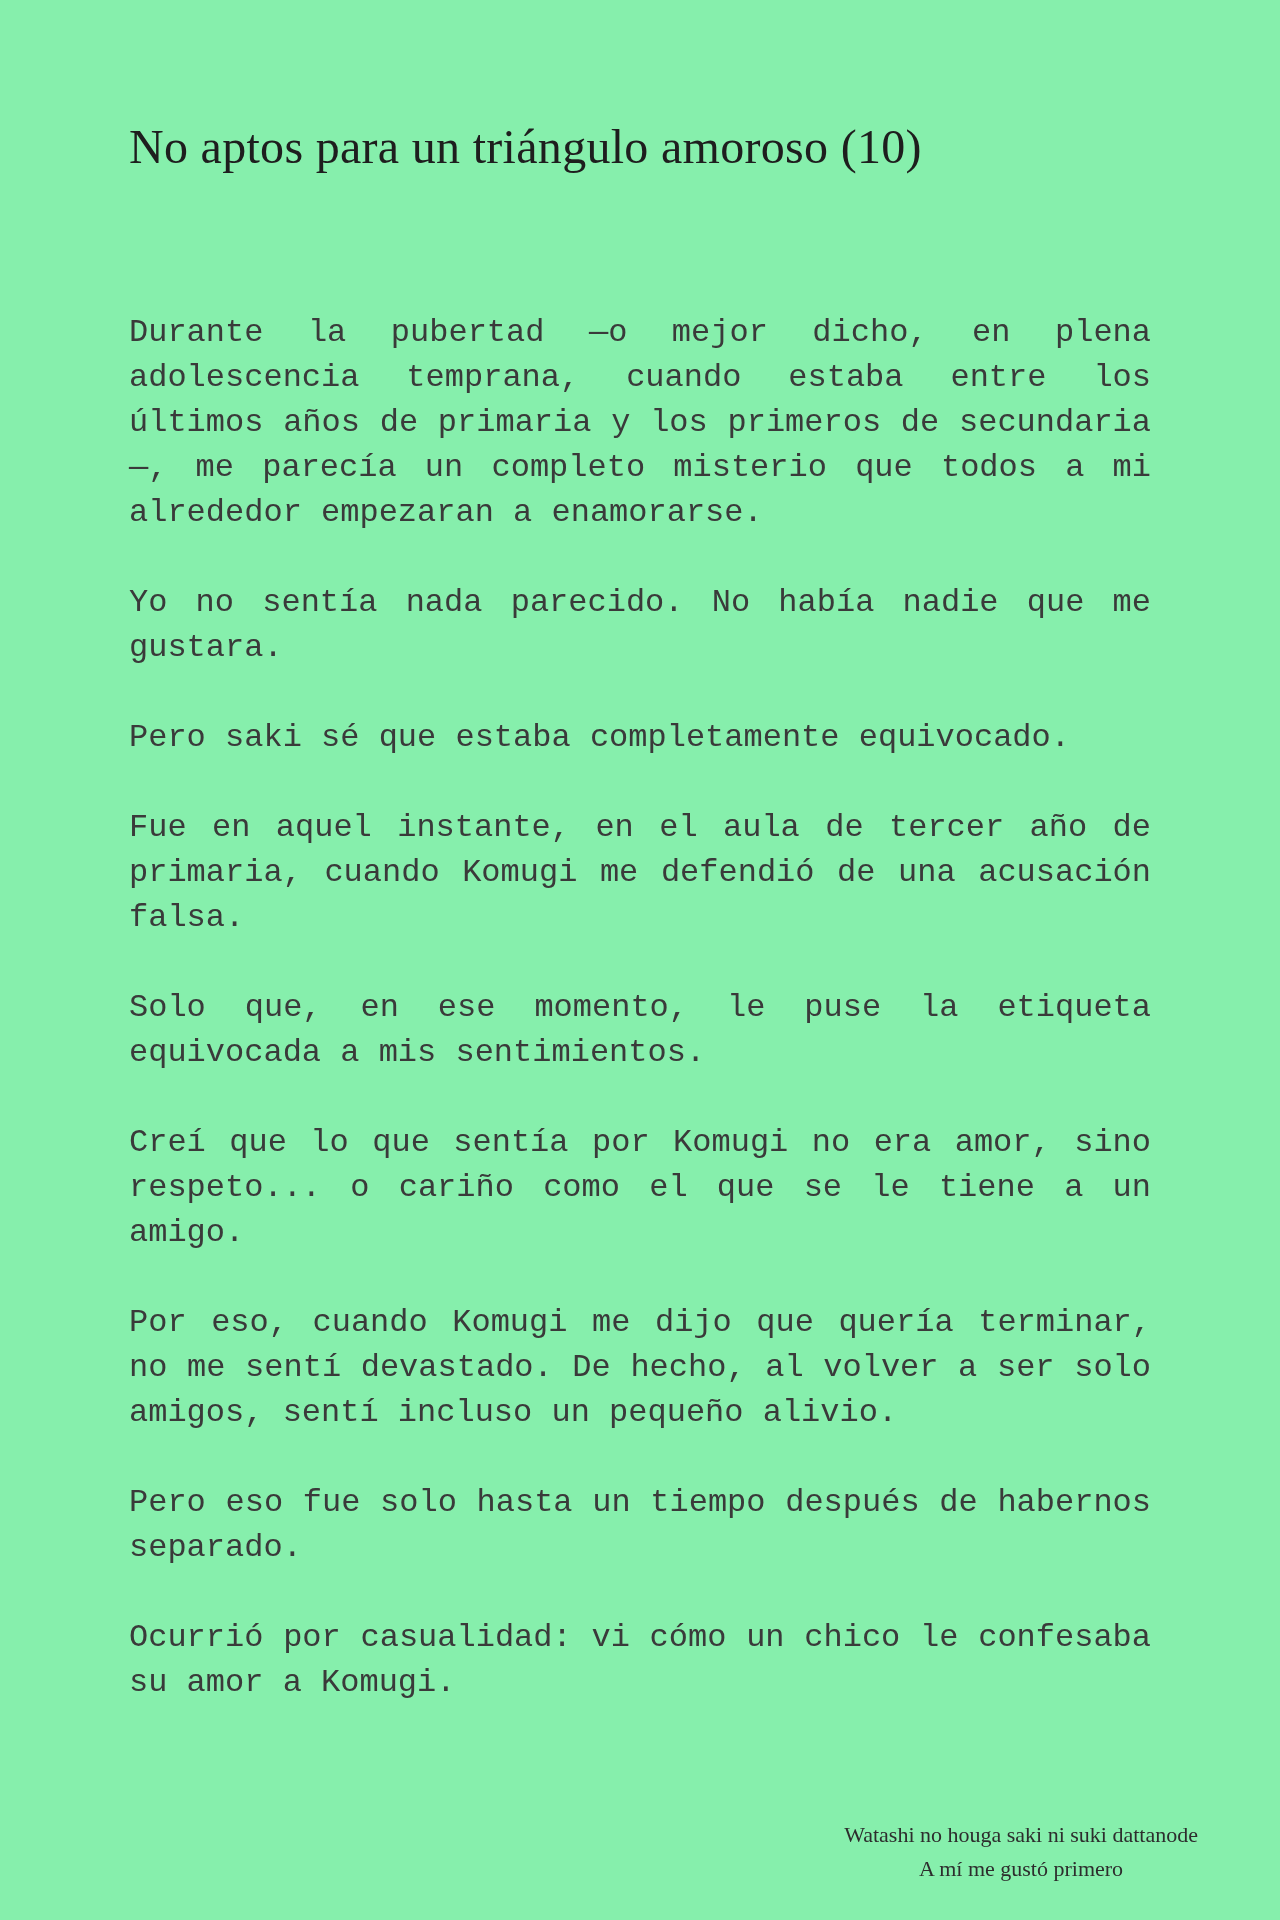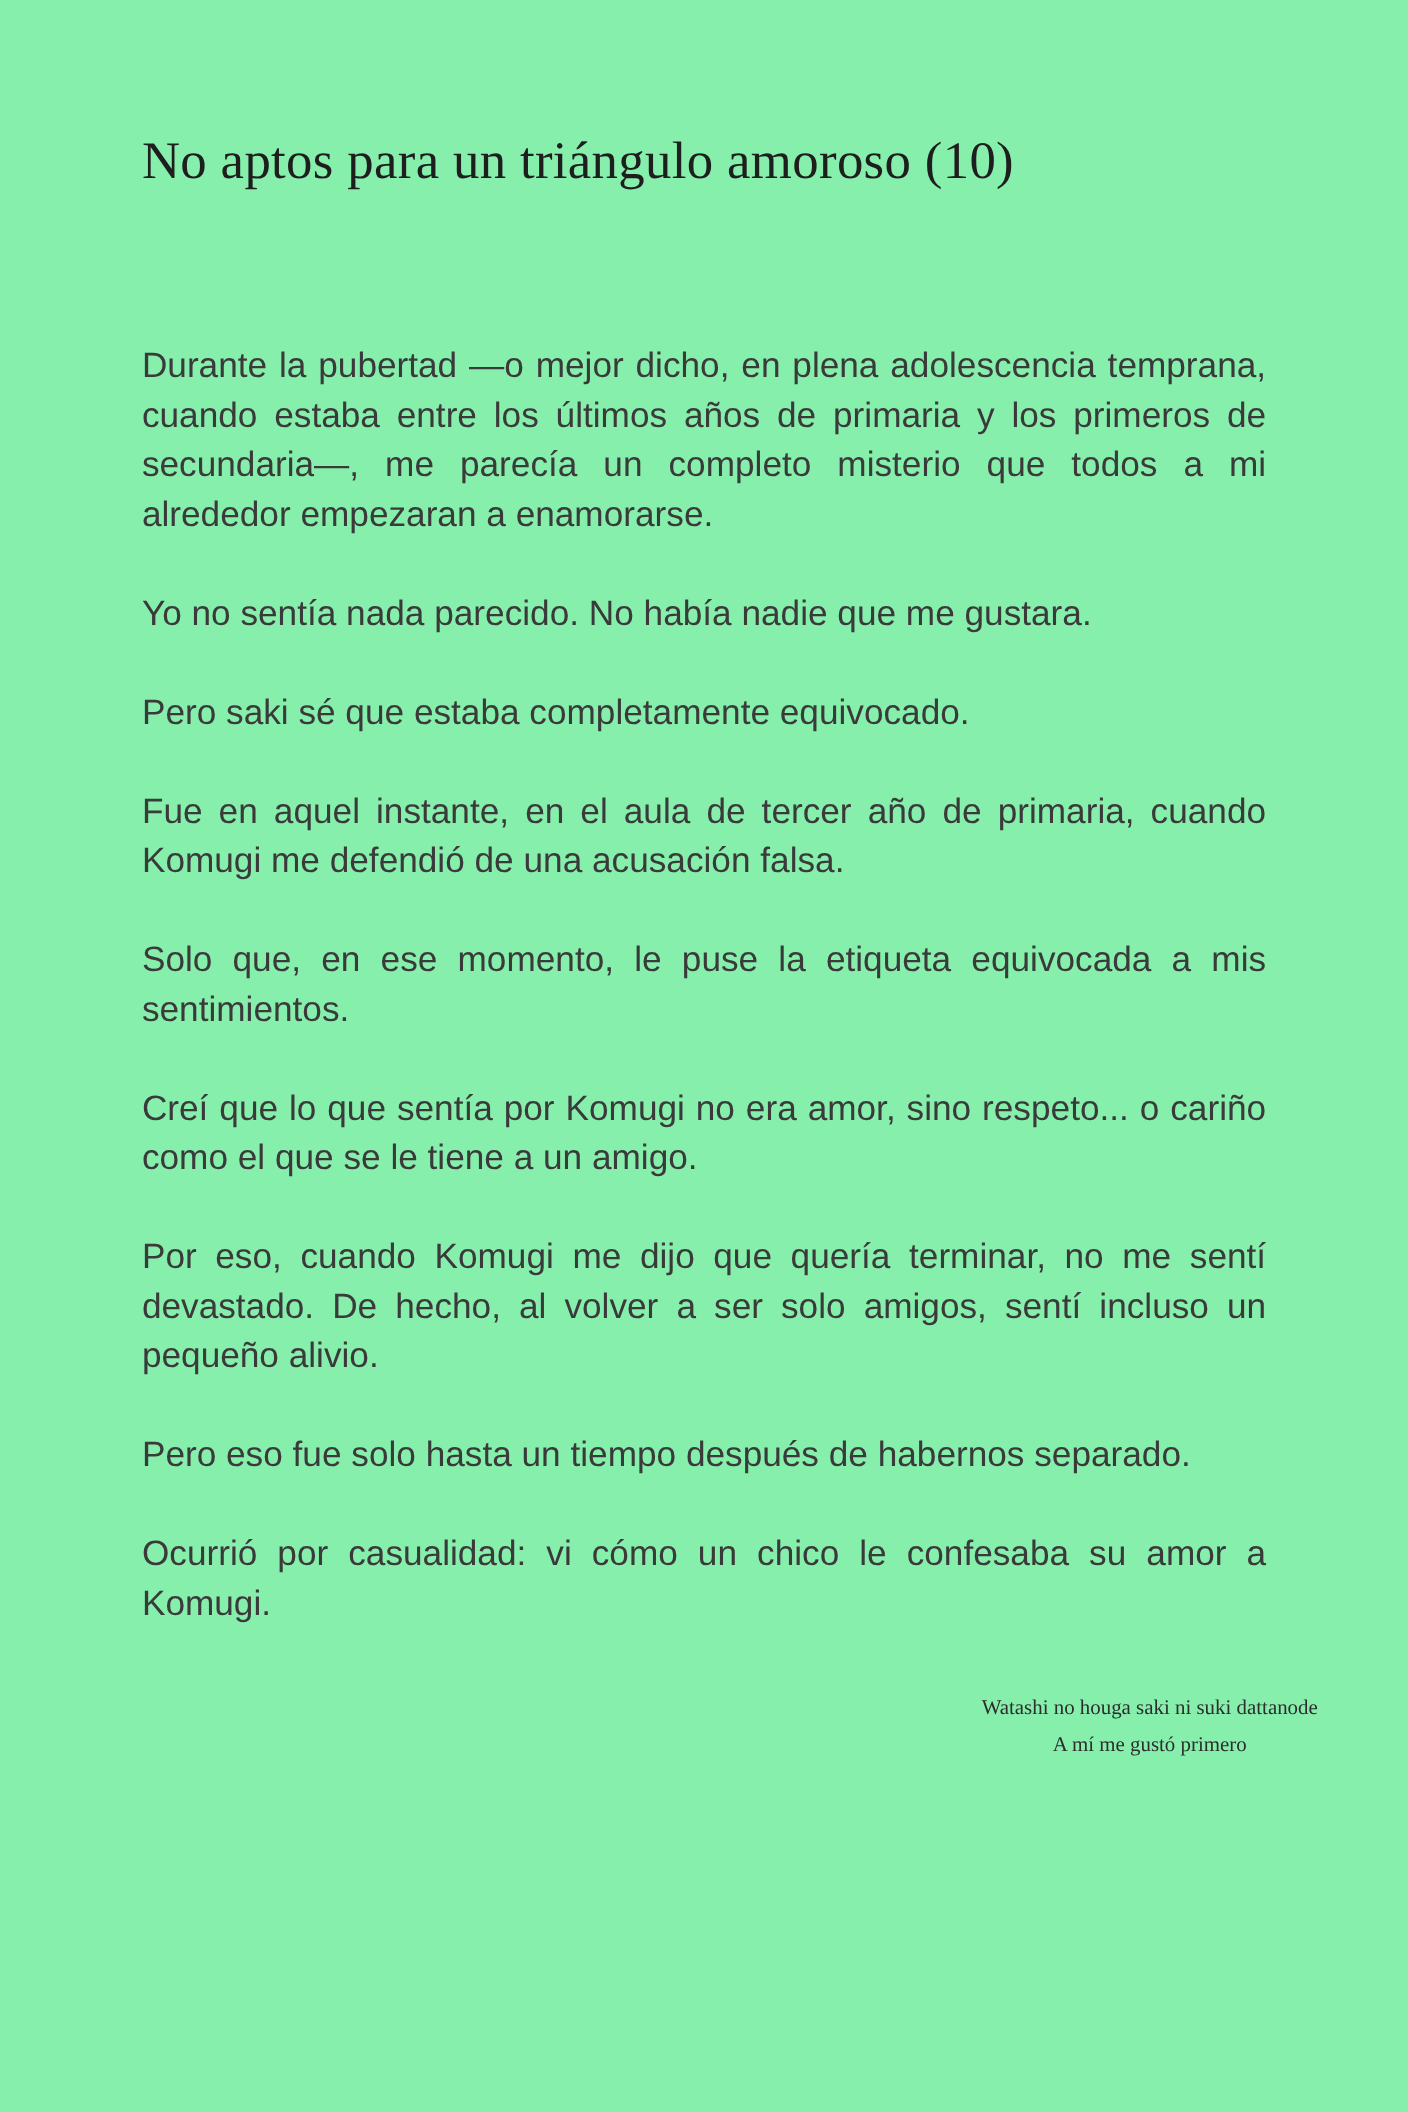--- a/index.html
+++ b/index.html
@@ -23,39 +23,39 @@
     font-size: 48px;
     line-height: 58px;
     color: #1e1e1e;
     margin: 118px 0 0 0;
     letter-spacing: 0.3px;
   }
   .content {
     margin-top: 134px;
   }
   .content p {
-    font-family: Liberation Sans, sans-serif;
+    font-family: Liberation Mono, monospace;
     font-size: 32px;
     line-height: 45px;
     color: #3a3a3a;
     margin: 0 0 45px 0;
     text-align: justify;
     text-justify: inter-word;
   }
   .content p.italic {
     font-style: italic;
   }
   .footer-note {
     font-family: "Liberation Serif", serif;
-    font-size: 19px;
+    font-size: 22px;
     line-height: 34px;
     color: #2d2d2d;
     text-align: center;
     width: fit-content;
-    margin: 56px -47px 0 auto;
+    margin: 113px -47px 0 auto;
   }
 </style>
 </head>
 <body>
 
 <div class="page">
 
   <h1 class="chapter-title">No aptos para un triángulo amoroso (10)</h1>
 
   <div class="content">

